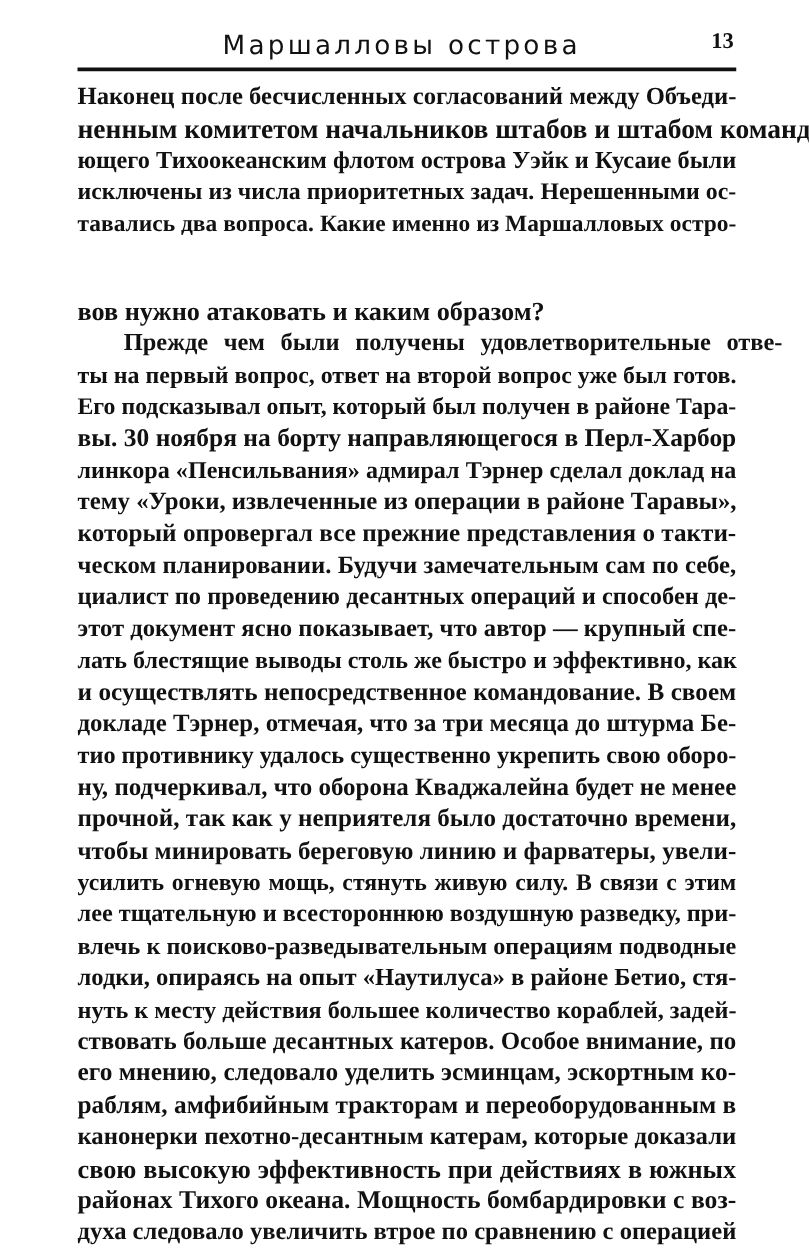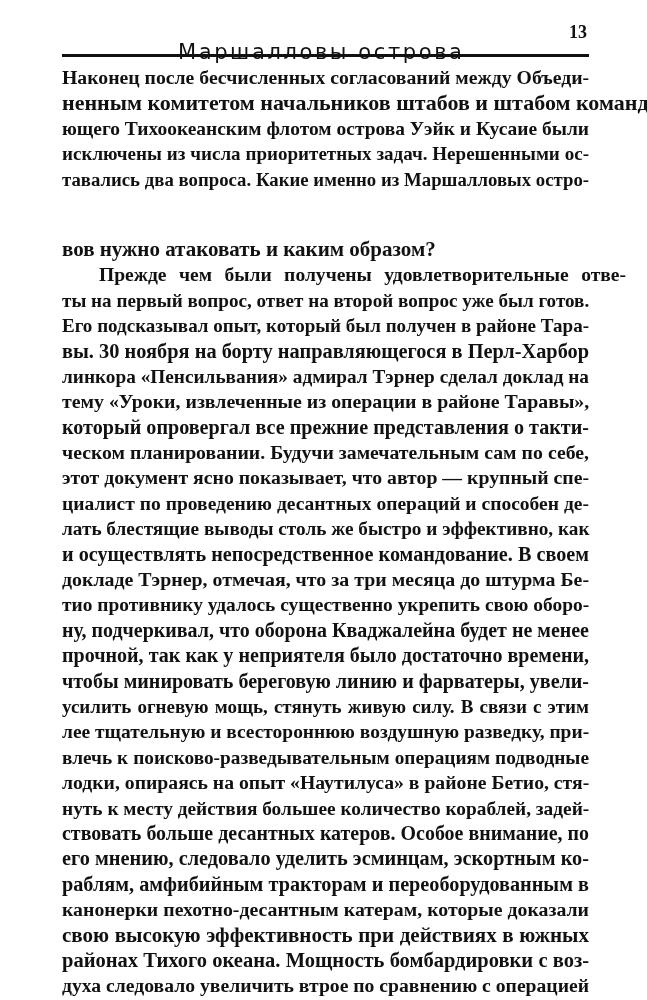--- a/index.html
+++ b/index.html
@@ -22,21 +22,21 @@
     }
     .running-head {
       position: relative;
       height: 34px;
       border-bottom: 3px solid #111;
       font-family: "DejaVu Serif", serif;
     }
     .running-title {
       position: absolute;
       left: 116px;
-      top: 20px;
+      top: 4px;
       font-size: 21px;
       letter-spacing: 2.6px;
       font-family: "DejaVu Sans", sans-serif;
       font-weight: normal;
     }
     .page-number {
       position: absolute;
       right: 2px;
       top: 2px;
       font-size: 18px;
@@ -86,22 +86,22 @@
     </div>
     <div>
       <span class="line indent" style="white-space: nowrap; display: block; width: 527px; font-size: 19.56px;">Прежде чем были получены удовлетворительные отве-</span>
       <span class="line" style="white-space: nowrap; display: block; width: 527px; font-size: 19.11px;">ты на первый вопрос, ответ на второй вопрос уже был готов.</span>
       <span class="line" style="white-space: nowrap; display: block; width: 527px; font-size: 19.05px;">Его подсказывал опыт, который был получен в районе Тара-</span>
       <span class="line" style="white-space: nowrap; display: block; width: 527px; font-size: 20.34px;">вы. 30 ноября на борту направляющегося в Перл-Харбор</span>
       <span class="line" style="white-space: nowrap; display: block; width: 527px; font-size: 19.28px;">линкора «Пенсильвания» адмирал Тэрнер сделал доклад на</span>
       <span class="line" style="white-space: nowrap; display: block; width: 527px; font-size: 19.83px;">тему «Уроки, извлеченные из операции в районе Таравы»,</span>
       <span class="line" style="white-space: nowrap; display: block; width: 527px; font-size: 20.12px;">который опровергал все прежние представления о такти-</span>
       <span class="line" style="white-space: nowrap; display: block; width: 527px; font-size: 19.76px;">ческом планировании. Будучи замечательным сам по себе,</span>
+      <span class="line" style="white-space: nowrap; display: block; width: 527px; font-size: 19.52px;">циалист по проведению десантных операций и способен де-</span>
       <span class="line" style="white-space: nowrap; display: block; width: 527px; font-size: 19.76px;">этот документ ясно показывает, что автор — крупный спе-</span>
-      <span class="line" style="white-space: nowrap; display: block; width: 527px; font-size: 19.52px;">циалист по проведению десантных операций и способен де-</span>
       <span class="line" style="white-space: nowrap; display: block; width: 527px; font-size: 19.25px;">лать блестящие выводы столь же быстро и эффективно, как</span>
       <span class="line" style="white-space: nowrap; display: block; width: 527px; font-size: 20.16px;">и осуществлять непосредственное командование. В своем</span>
       <span class="line" style="white-space: nowrap; display: block; width: 527px; font-size: 19.87px;">докладе Тэрнер, отмечая, что за три месяца до штурма Бе-</span>
       <span class="line" style="white-space: nowrap; display: block; width: 527px; font-size: 19.42px;">тио противнику удалось существенно укрепить свою оборо-</span>
       <span class="line" style="white-space: nowrap; display: block; width: 527px; font-size: 19.98px;">ну, подчеркивал, что оборона Кваджалейна будет не менее</span>
       <span class="line" style="white-space: nowrap; display: block; width: 527px; font-size: 20.05px;">прочной, так как у неприятеля было достаточно времени,</span>
       <span class="line" style="white-space: nowrap; display: block; width: 527px; font-size: 20.05px;">чтобы минировать береговую линию и фарватеры, увели-</span>
       <span class="line" style="white-space: nowrap; display: block; width: 527px; font-size: 19px;">усилить огневую мощь, стянуть живую силу. В связи с этим</span>
       <span class="line" style="white-space: nowrap; display: block; width: 527px; font-size: 19.45px;">лее тщательную и всестороннюю воздушную разведку, при-</span>
       <span class="line" style="white-space: nowrap; display: block; width: 527px; font-size: 19.31px;">влечь к поисково-разведывательным операциям подводные</span>

